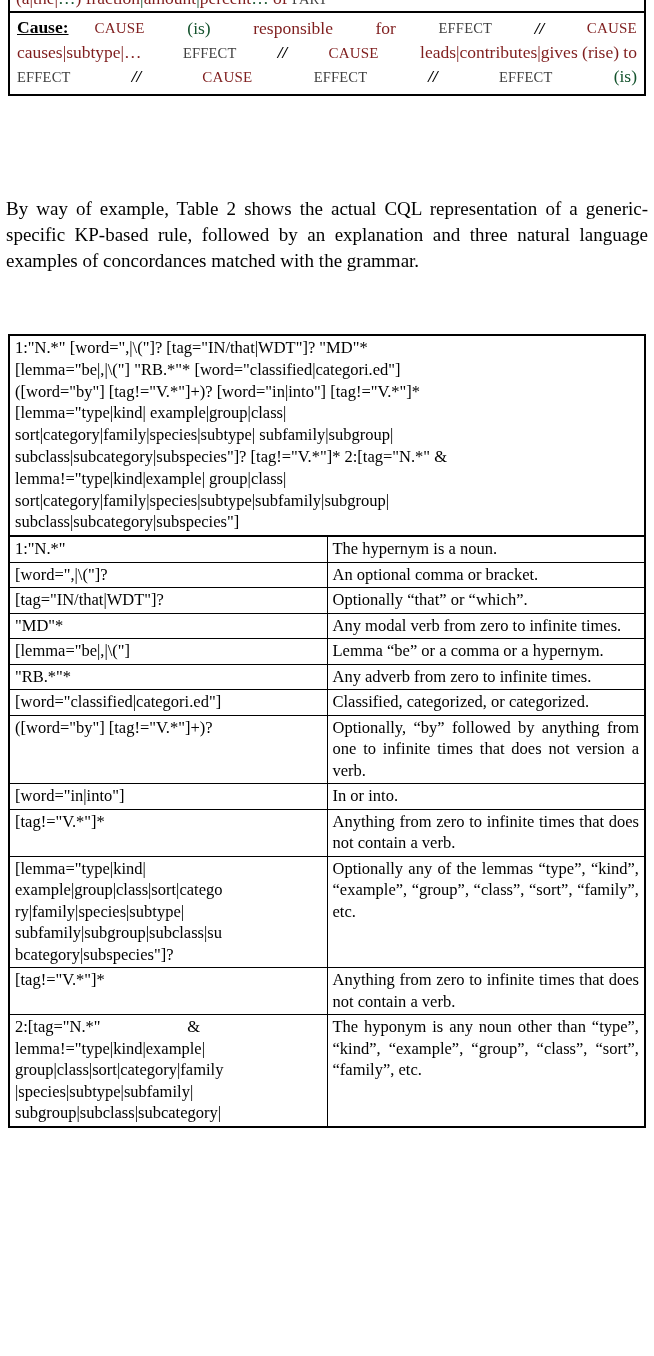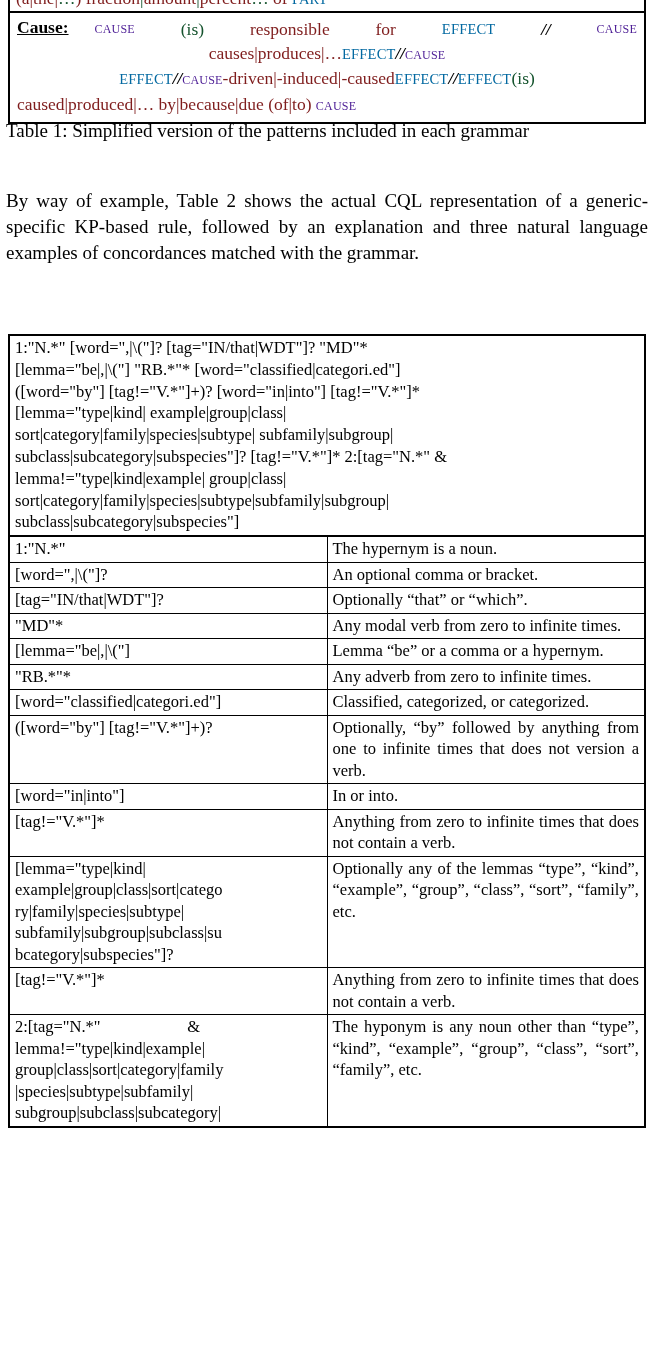--- a/index.html
+++ b/index.html
@@ -51,52 +51,52 @@
     border: 2px solid #000;
     border-top: none;
     padding: 3px 7px 4px 7px;
   }
   .cause-line {
     font-size: 17.5px;
     line-height: 23.5px;
     text-align: justify;
     white-space: nowrap;
     display: flex;
-    justify-content: center;
+    justify-content: space-between;
     align-items: baseline;
   }
   .cause-line.last {
     display: block;
     white-space: nowrap;
   }
   .cause-line.last span { margin-right: 0; }
   .lbl { font-weight: bold; text-decoration: underline; }
-  .cause { color: #4c1d95; font-size: 12px; letter-spacing: 0.2px; }
-  .effect { color: #0369a1; font-size: 14.5px; letter-spacing: 0.2px; }
+  .cause { color: #7f1d1d; font-size: 15px; letter-spacing: 0.2px; }
+  .effect { color: #404040; font-size: 14.5px; letter-spacing: 0.2px; }
   .pink { color: #14532d; }
   .sep { font-weight: bold; font-size: 17px; font-style: italic; }
   .blk { color: #7f1d1d; }
 
   
   .caption {
     position: absolute;
     left: 6px;
     top: 118px;
     width: 642px;
     font-size: 19px;
     line-height: 25px;
     text-align: justify;
     text-align-last: left;
   }
 
   
   .para {
     position: absolute;
     left: 6px;
-    top: 188px;
+    top: 196px;
     width: 642px;
     font-size: 19px;
     line-height: 26px;
     text-align: justify;
     text-align-last: left;
   }
 
   
   .tbl {
     position: absolute;
@@ -145,39 +145,37 @@
           <span class="cause">CAUSE</span>
           <span class="pink">(is)</span>
           <span class="blk">responsible</span>
           <span class="blk">for</span>
           <span class="effect">EFFECT</span>
           <span class="sep">//</span>
           <span class="cause">CAUSE</span>
         </span>
     </div>
     <div class="cause-line" id="cl1">
-        <span class="blk">causes|produces|…</span>
+        <span class="blk">causes|subtype|…</span>
         <span class="effect">EFFECT</span>
         <span class="sep">//</span>
         <span class="cause">CAUSE</span>
+        <span class="blk">leads|contributes|gives (rise) to</span>
       </div>
     <div class="cause-line" id="cl2">
         <span class="effect">EFFECT</span>
         <span class="sep">//</span>
         <span class="cause">CAUSE</span>
-        <span class="blk">-driven|-induced|-caused</span>
         <span class="effect">EFFECT</span>
         <span class="sep">//</span>
         <span class="effect">EFFECT</span>
         <span class="pink">(is)</span>
       </div>
-    <div class="cause-line last" id="cl3"><span class="blk">caused|produced|… by|because|due (of|to)</span> <span class="cause">CAUSE</span></div>
   </div>
 
-  <div class="caption">Table 1: Simplified version of the patterns included in each grammar</div>
 
   <div class="para">By way of example, Table 2 shows the actual CQL representation of a generic-specific KP-based rule, followed by an explanation and three natural language examples of concordances matched with the grammar.</div>
 
   <table class="tbl">
     <tbody>
       <tr class="cql">
         <td class="cqlblock" colspan="2">1:"N.*" [word=",|\("]? [tag="IN/that|WDT"]? "MD"*
 [lemma="be|,|\("] "RB.*"* [word="classified|categori.ed"]
 ([word="by"] [tag!="V.*"]+)? [word="in|into"] [tag!="V.*"]*
 [lemma="type|kind| example|group|class|

